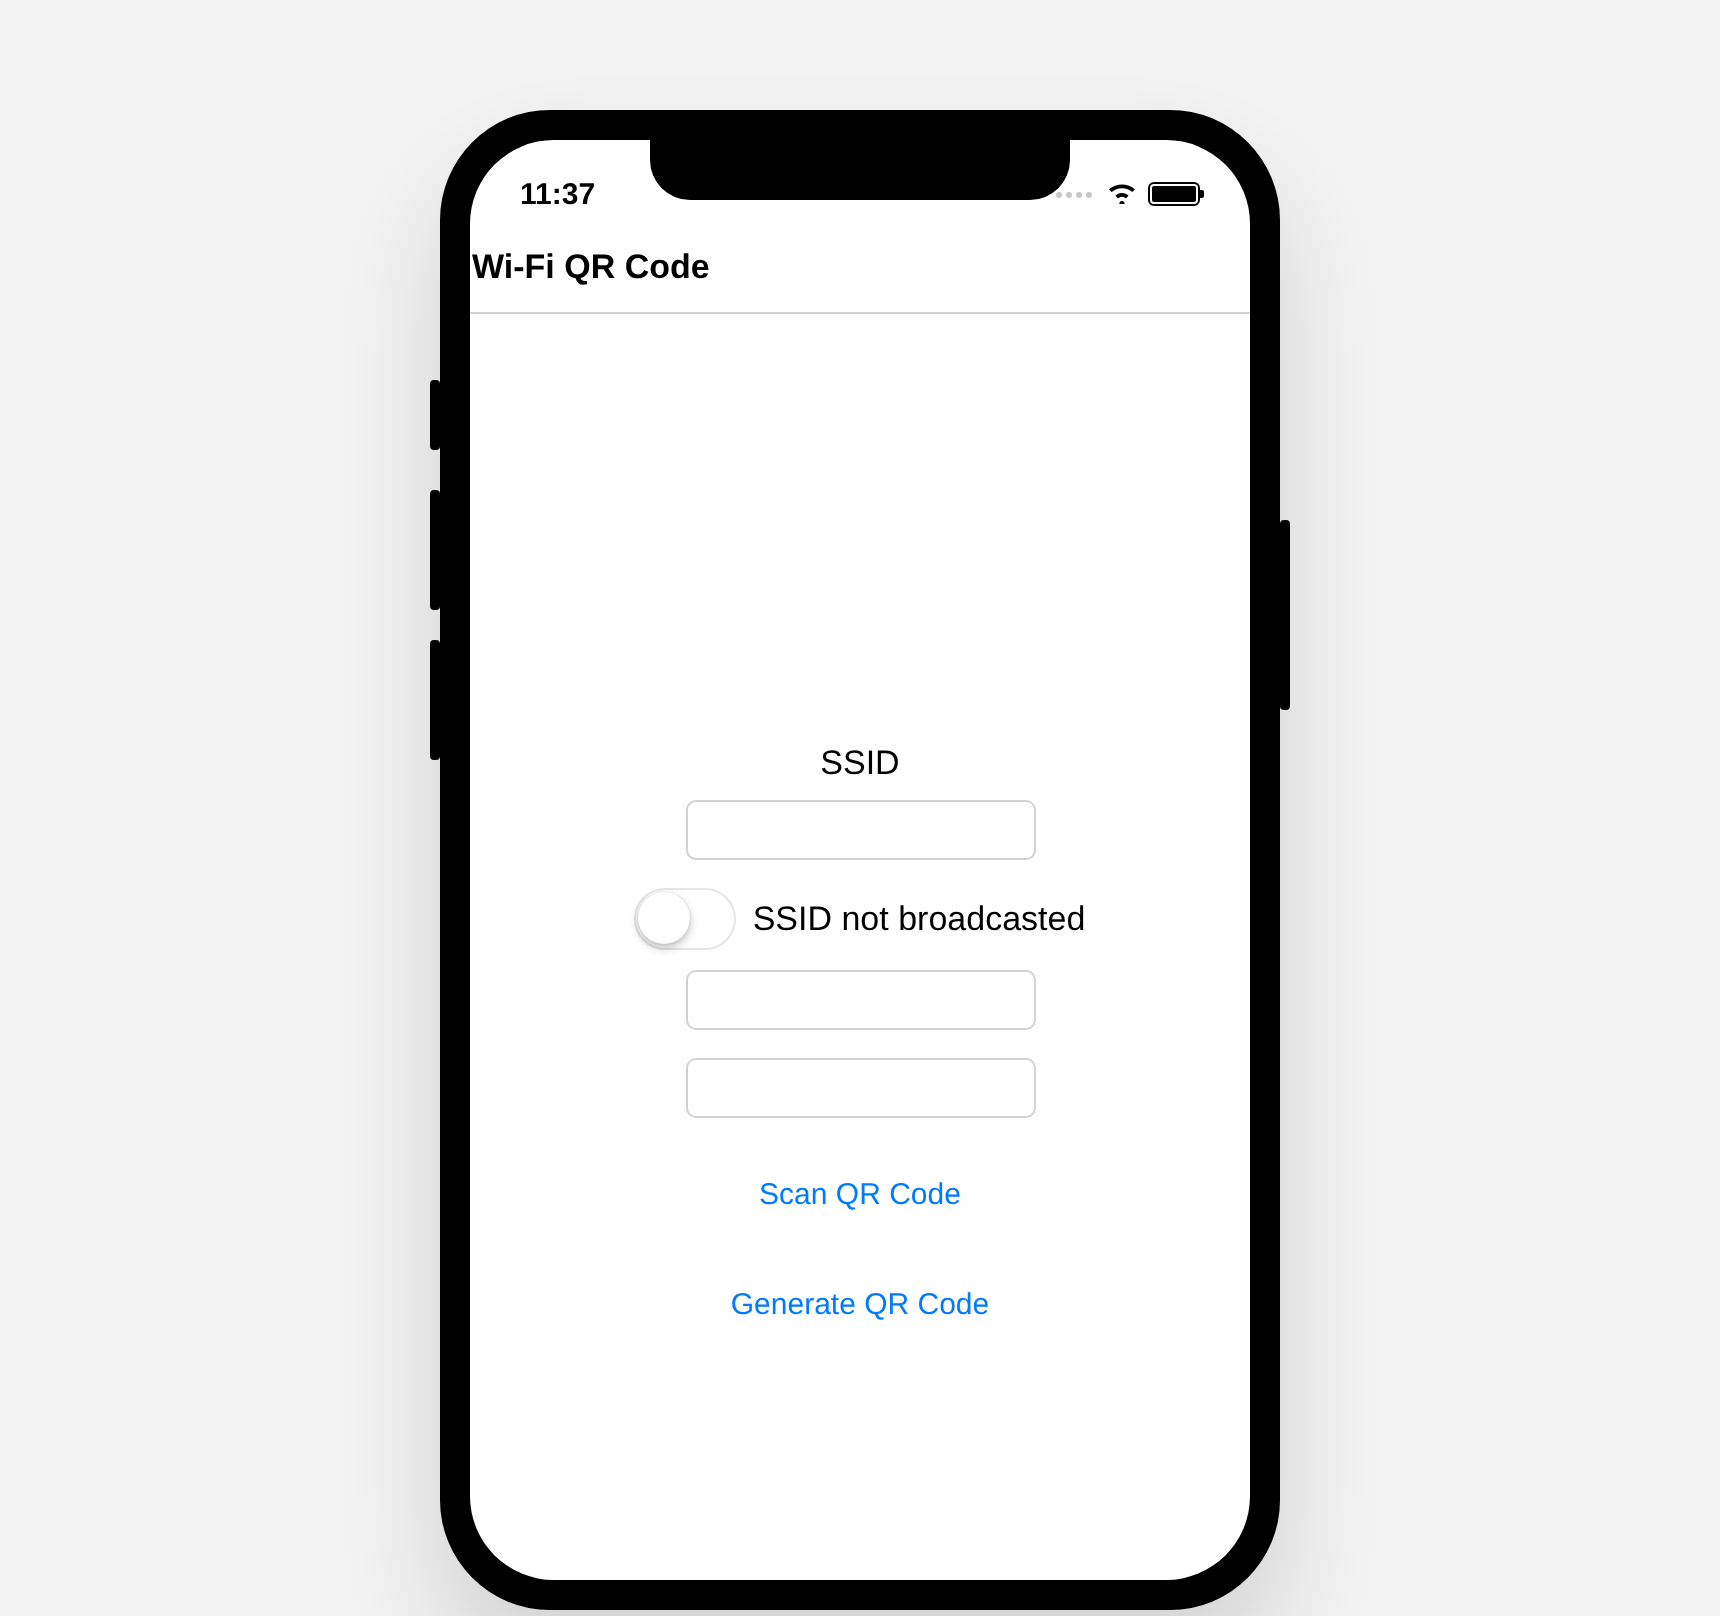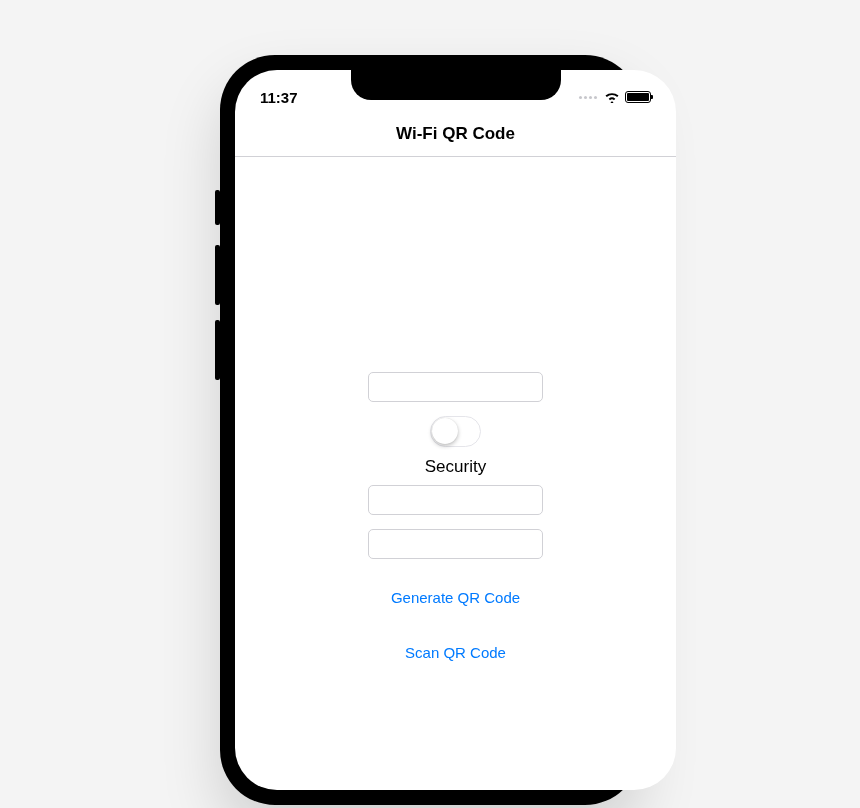--- a/index.html
+++ b/index.html
@@ -30,21 +30,21 @@
       background: #000;
       border-radius: 2px;
     }
     .btn-left-1 { left: -5px; top: 135px; width: 5px; height: 35px; }
     .btn-left-2 { left: -5px; top: 190px; width: 5px; height: 60px; }
     .btn-left-3 { left: -5px; top: 265px; width: 5px; height: 60px; }
     .btn-right  { right: -5px; top: 205px; width: 5px; height: 95px; }
     .screen {
       background: #fff;
       border-radius: 42px;
-      width: 441px;
+      width: 390px;
       height: 720px;
       overflow: hidden;
       position: relative;
     }
     .notch {
       position: absolute;
       top: 0;
       left: 50%;
       transform: translateX(-50%);
       width: 210px;
@@ -93,24 +93,24 @@
       background: #000;
       border-radius: 0 1px 1px 0;
     }
     .battery-fill {
       background: #000;
       width: 100%;
       height: 100%;
       border-radius: 1px;
     }
     .nav-bar {
-      text-align: center;
+      text-align: left;
       font-weight: 600;
       font-size: 17px;
-      padding: 10px 15px 12px;
+      padding: 10px 1px 12px;
       border-bottom: 1px solid #d1d1d6;
     }
     .content {
       padding-top: 215px;
       text-align: center;
       position: relative;
     }
     .watermark {
       color: #a0a0a0;
       font-size: 14px;
@@ -202,30 +202,31 @@
         </div>
       </div>
     </div>
 
     <div class="nav-bar">
       <span>Wi-Fi QR Code</span>
     </div>
 
     <div class="content">
 
+      <div class="label">SSID</div>
       <input class="input-field" value="" style="">
 
       <div class="toggle-row">
         <div class="toggle">
           <div class="toggle-knob"></div>
         </div>
+        <span class="toggle-label">SSID not broadcasted</span>
       </div>
 
-      <div class="label">Security</div>
       <input class="input-field" value="" style="">
 
       <input class="input-field" type="password" value="" style="">
 
+      <button class="link-button">Scan QR Code</button>
       <button class="link-button">Generate QR Code</button>
-      <button class="link-button">Scan QR Code</button>
     </div>
   </div>
 </div>
 
 </body></html>

